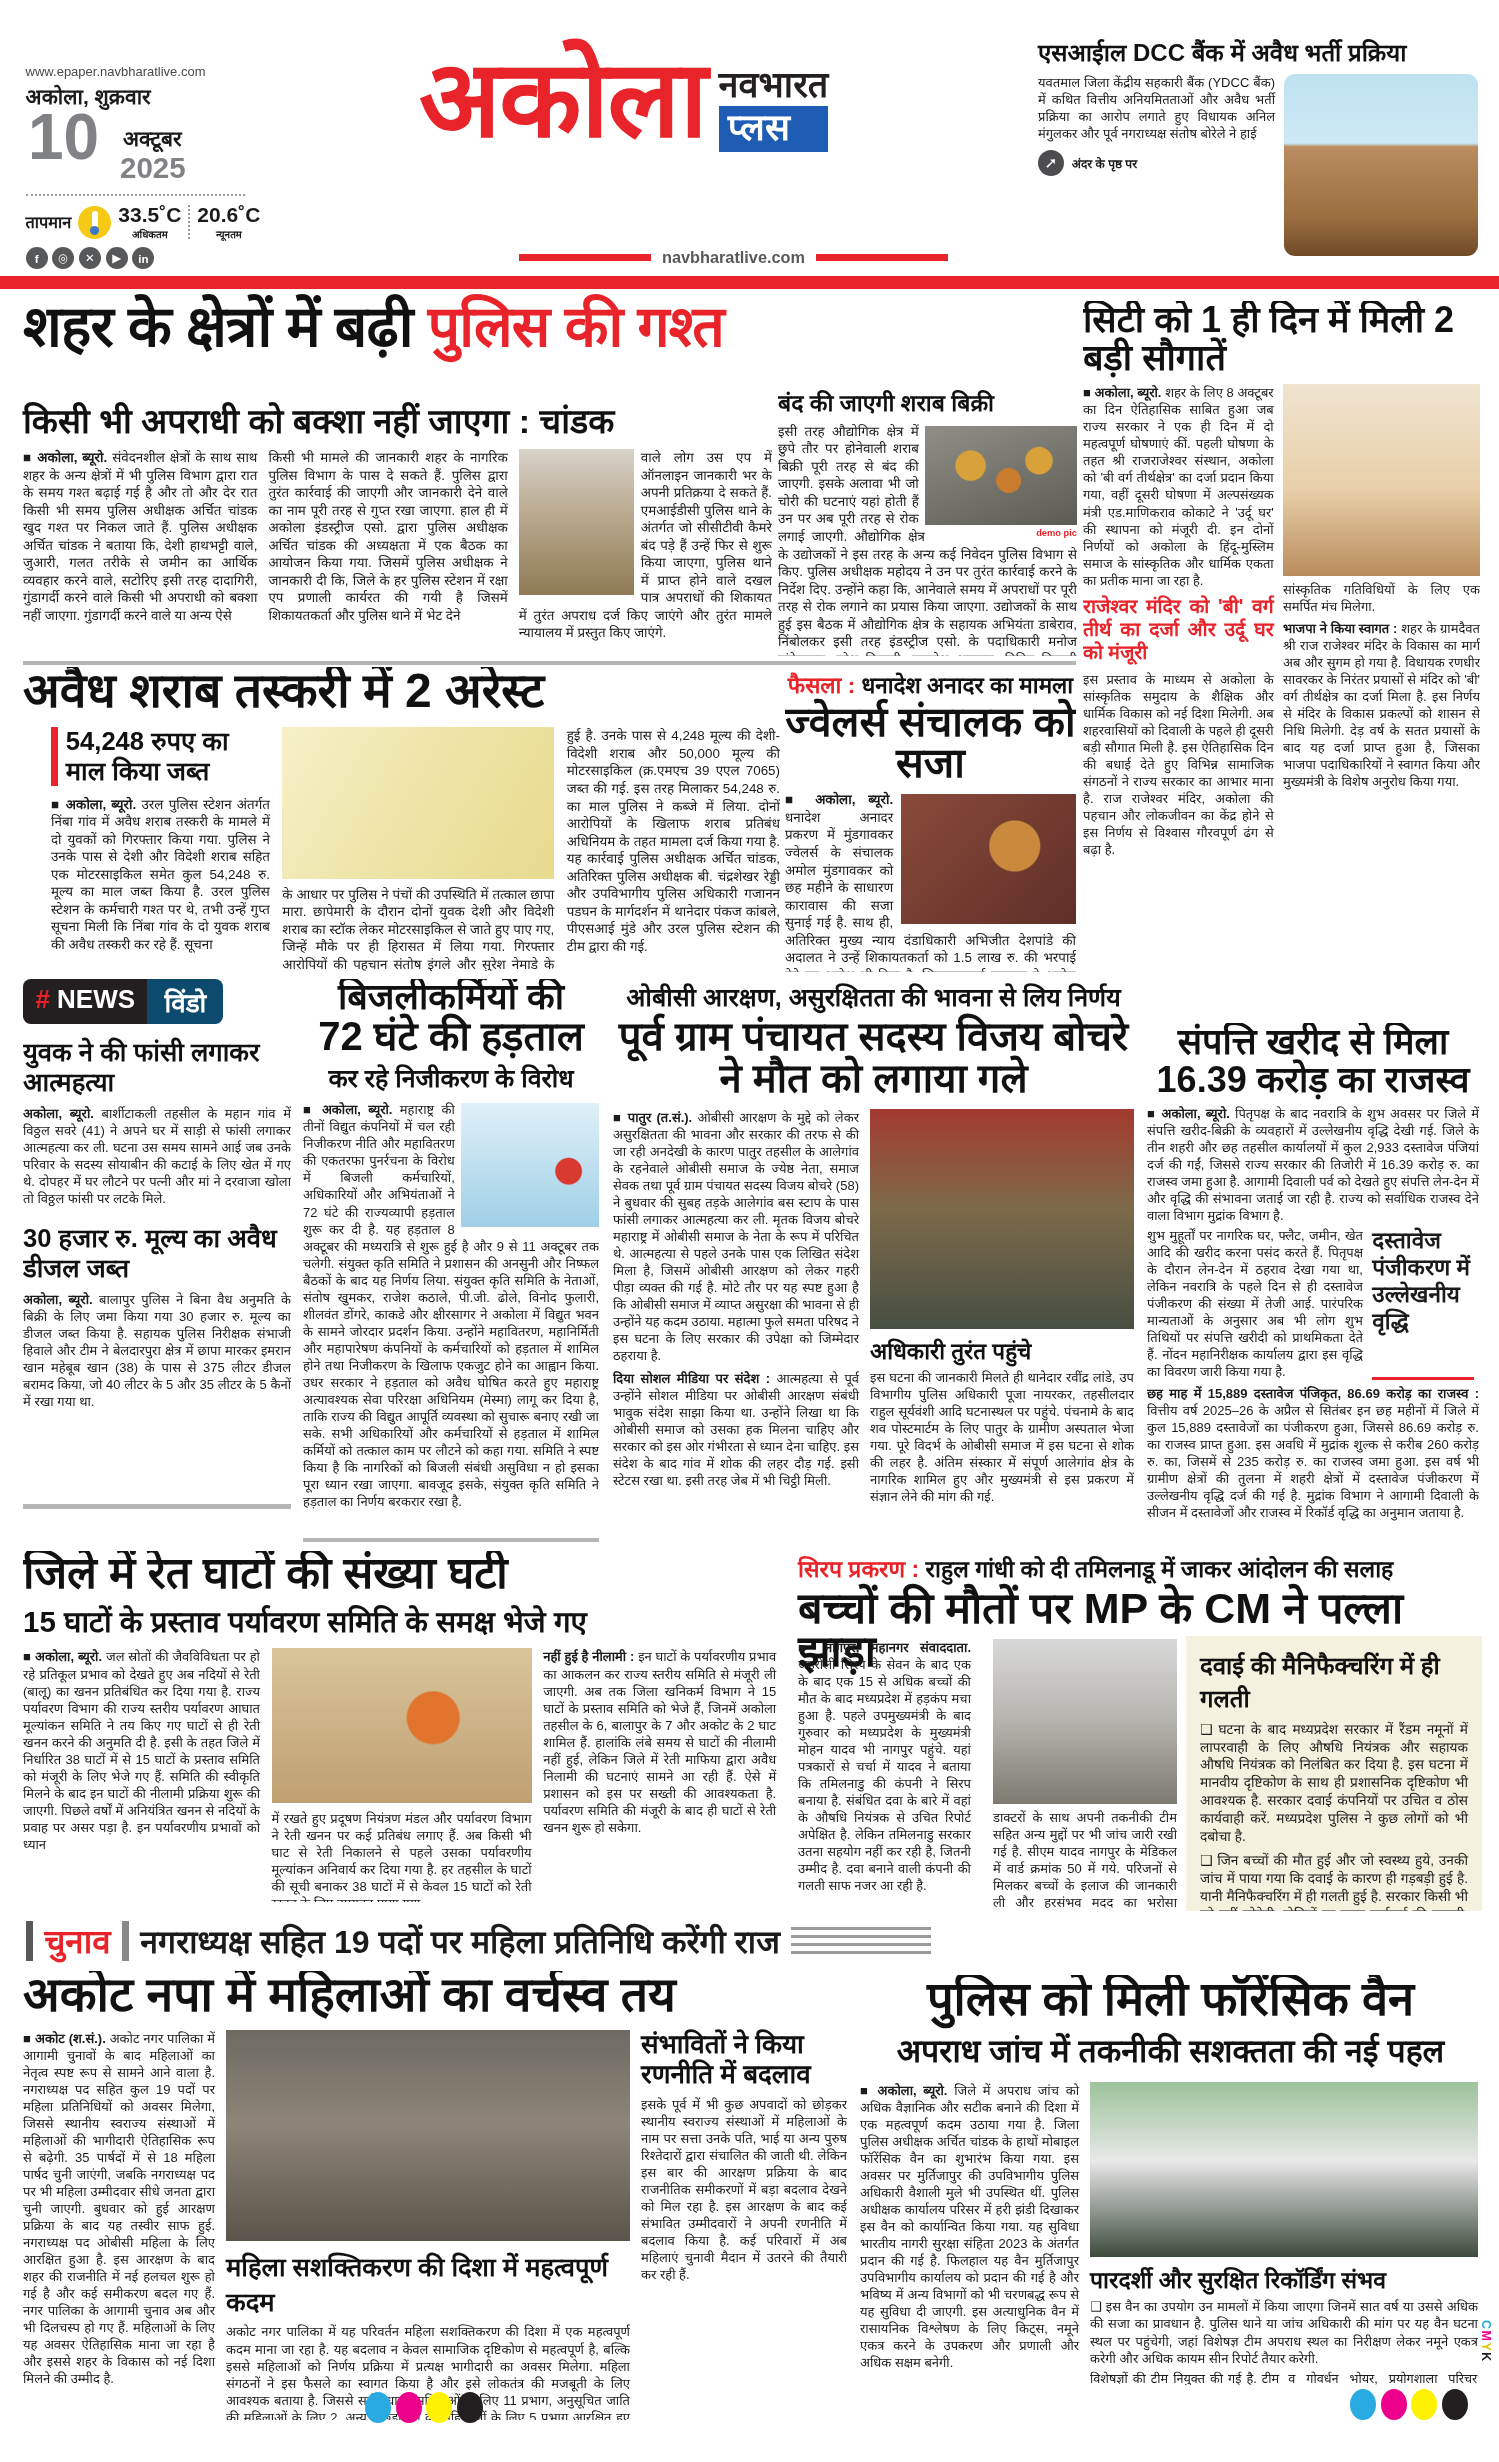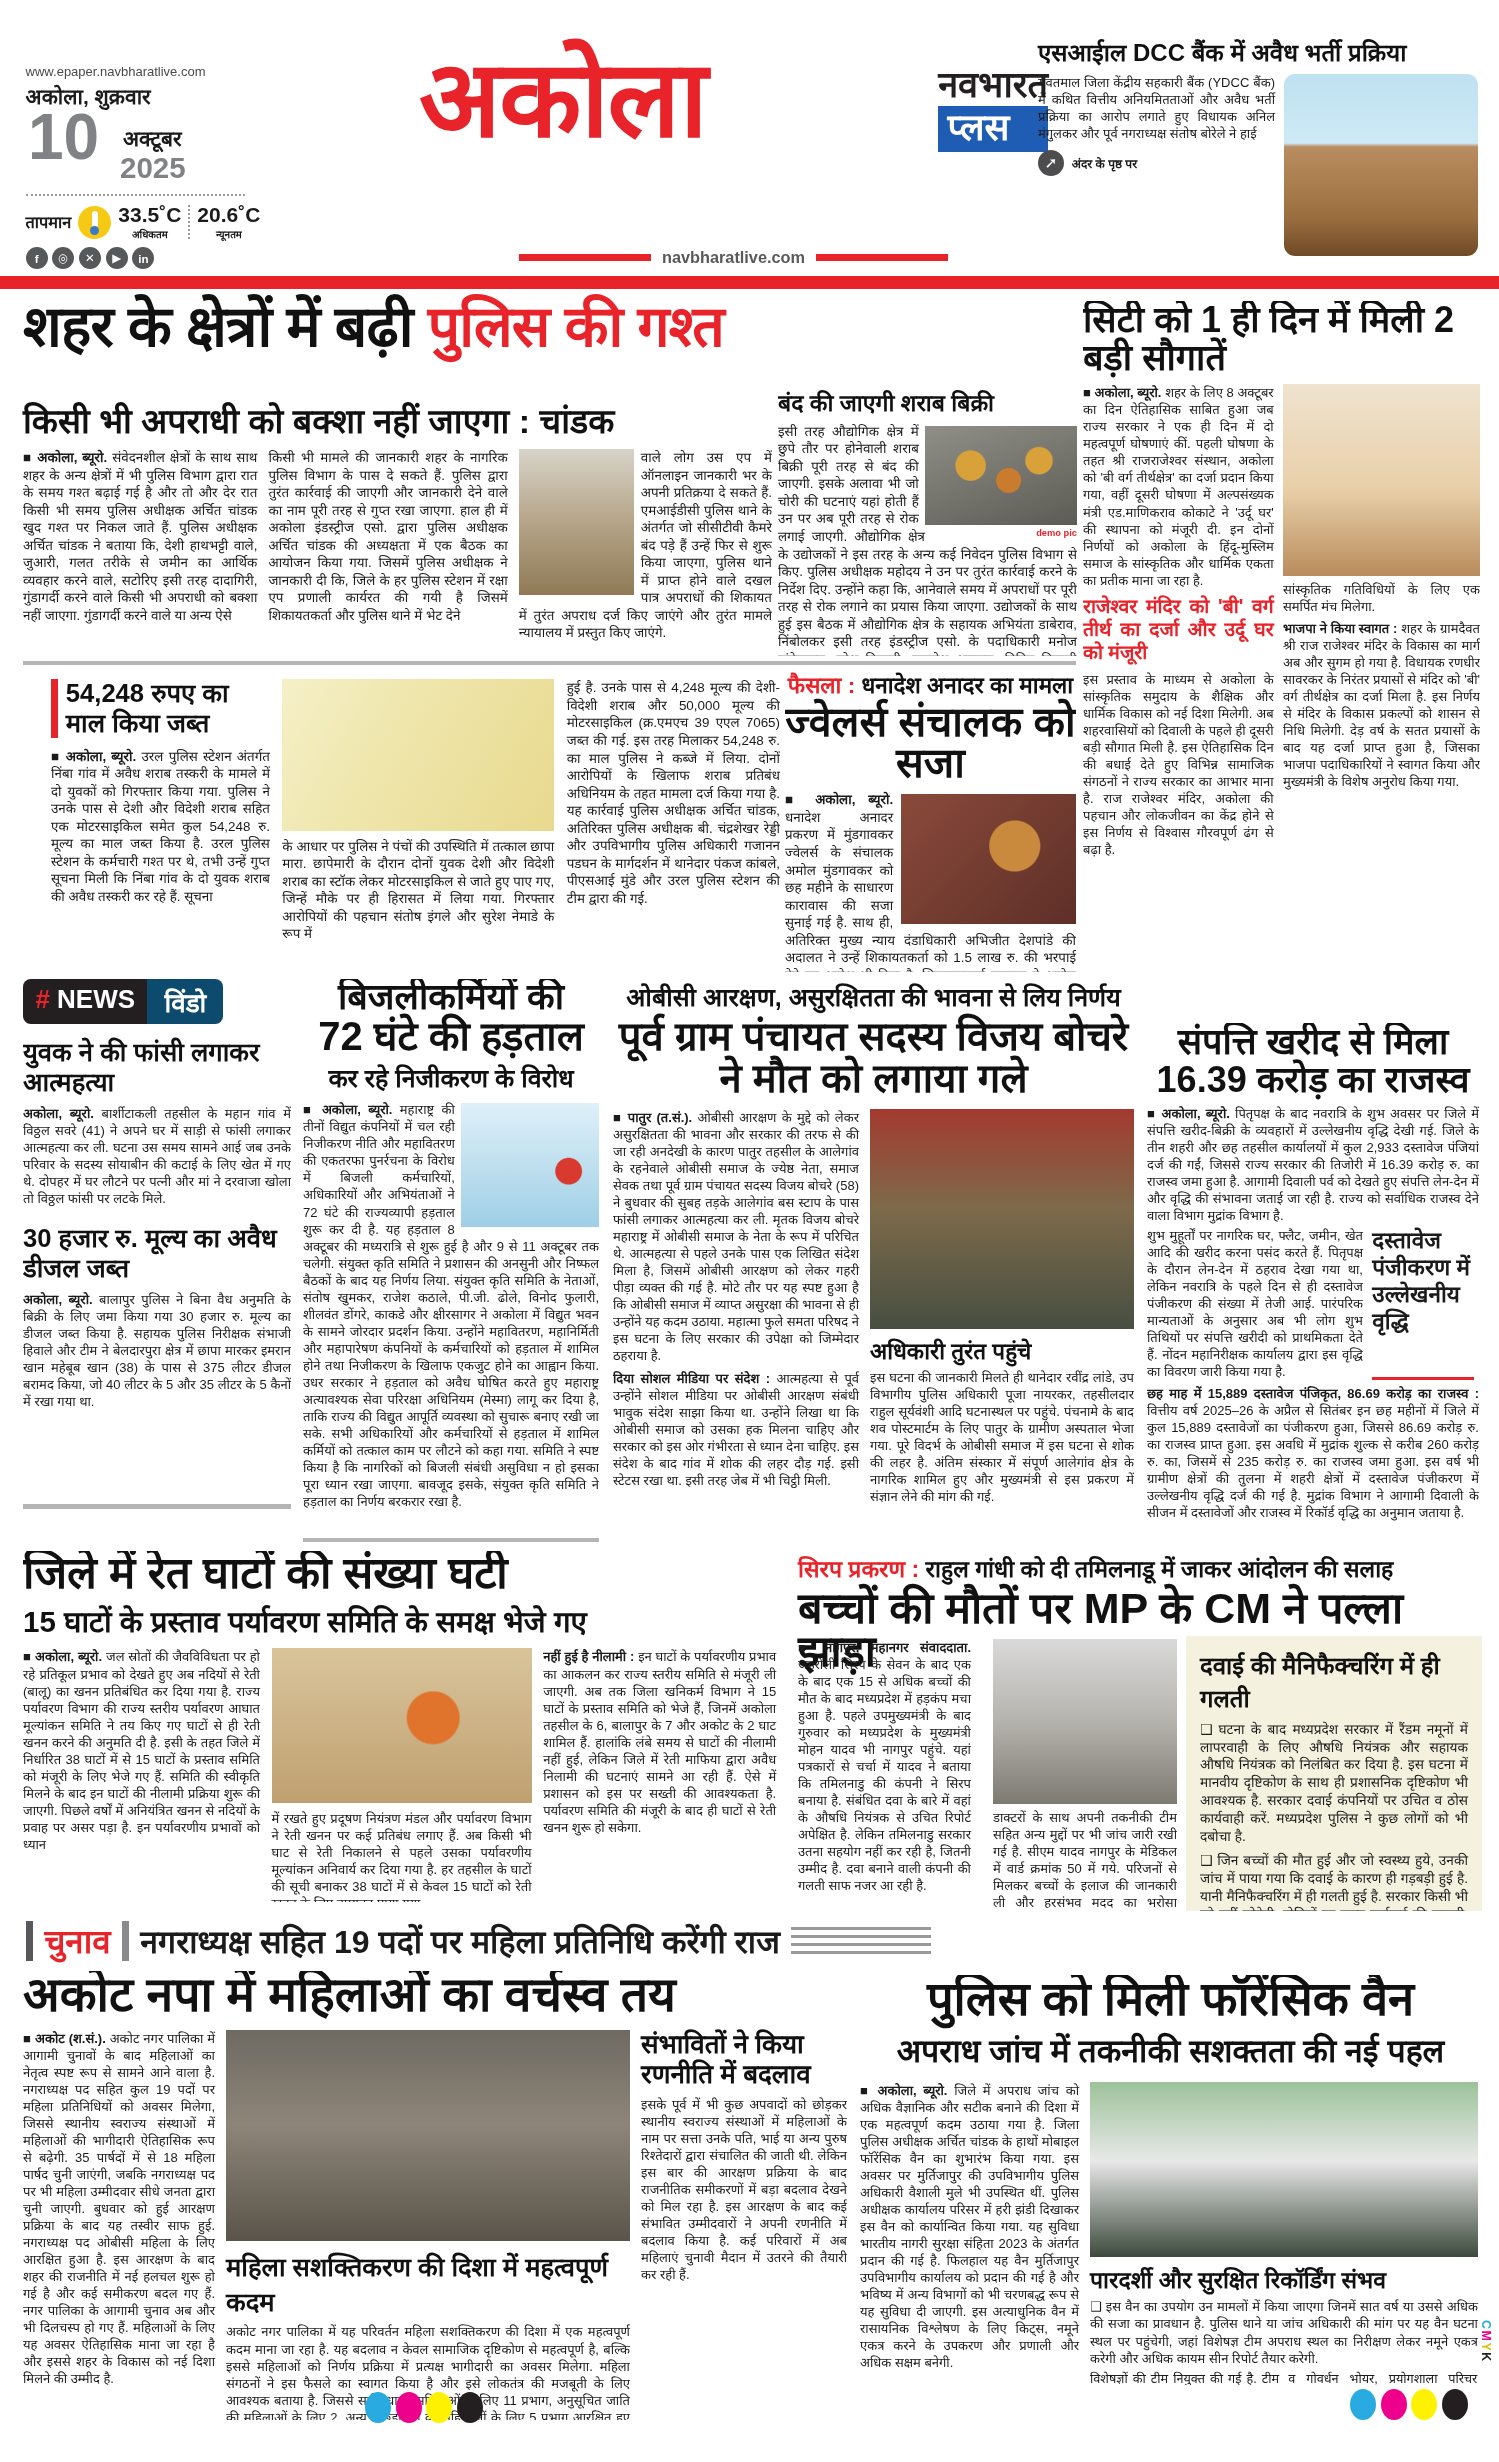--- a/index.html
+++ b/index.html
@@ -23,21 +23,21 @@
   .wlabel{font-size:16.3px;font-weight:800;}
   .therm{width:33px;height:33px;border-radius:50%;background:#f6c914;position:relative;flex:0 0 auto;}
   .therm .tube{position:absolute;left:14px;top:5.4px;width:5.4px;height:17px;background:#fff;border-radius:3.1px;}
   .therm .bulb{position:absolute;left:11.6px;top:20px;width:9.3px;height:9.3px;background:#3a78c9;border-radius:50%;}
   .temp{font-size:21px;font-weight:700;}
   .tempsub{font-size:10px;font-weight:700;text-align:center;}
   .vdot{border-left:2.3px dotted #9a9a9a;height:34px;}
   .social{display:flex;gap:4.7px;}
   .sic{width:22px;height:22px;border-radius:50%;background:#57585a;color:#fff;font-size:11.6px;font-weight:800;
        display:flex;align-items:center;justify-content:center;}
-  .mast{display:flex;justify-content:space-between;align-items:flex-start;gap:12.4px;}
+  .mast{display:flex;justify-content:flex-start;align-items:flex-start;gap:12.4px;}
   .mastcity{font-size:107px;font-weight:800;color:#e8232a;line-height:.82;letter-spacing:-1.6px;}
   .maststack{display:flex;flex-direction:column;gap:3.1px;margin-top:11px;}
   .mastbrand{font-size:36px;font-weight:800;color:#231f20;line-height:1;}
   .mastplus{font-size:37px;font-weight:800;color:#fff;background:#1f5cb4;line-height:1;padding:3.1px 9.3px 6.2px;}
   .siteline{display:flex;align-items:center;justify-content:center;gap:11px;}
   .redbarS{width:132px;height:7px;background:#e8232a;}
   .sitetxt{font-size:16.3px;font-weight:700;color:#58595b;}
   .morerow{display:flex;align-items:center;gap:7.8px;margin-top:7.8px;}
   .morecirc{width:26px;height:26px;border-radius:50%;background:#4d4d4f;color:#fff;display:flex;align-items:center;
             justify-content:center;font-size:15.5px;}
@@ -177,20 +177,21 @@
         <div class="ph ph-temple" style="width:197px;height:192px;"></div>
         <div class="bd" style="font-size:13px;margin-top:4.7px;">सांस्कृतिक गतिविधियों के लिए एक समर्पित मंच मिलेगा.</div>
         <div class="bd" style="font-size:13px;margin-top:4.7px;">
           <span class="by">भाजपा ने किया स्वागत :</span><span> शहर के ग्रामदैवत श्री राज राजेश्वर मंदिर के विकास का मार्ग अब और सुगम हो गया है. विधायक रणधीर सावरकर के निरंतर प्रयासों से मंदिर को 'बी' वर्ग तीर्थक्षेत्र का दर्जा मिला है. इस निर्णय से मंदिर के विकास प्रकल्पों को शासन से निधि मिलेगी. देड़ वर्ष के सतत प्रयासों के बाद यह दर्जा प्राप्त हुआ है, जिसका भाजपा पदाधिकारियों ने स्वागत किया और मुख्यमंत्री के विशेष अनुरोध किया गया.</span>
         </div>
       </div>
     </div>
   </div>
 
   <div class="abs" style="left:23px;top:667px;width:757px;height:304px;overflow:hidden;">
+    <div class="hl" style="font-size:48px;line-height:1.0;">अवैध शराब तस्करी में 2 अरेस्ट</div>
     <div style="display:flex;gap:12.4px;margin-top:12.4px;margin-left:28px;">
       <div style="width:233px;">
         <div class="kickbar">
             <span class="kbar"></span>
           <span class="hl" style="font-size:25.6px;line-height:1.15;">54,248 रुपए का माल किया जब्त</span>
         </div>
         <div class="bd" style="margin-top:9.3px;">
           <span class="by">■ अकोला, ब्यूरो.</span>
           <span>उरल पुलिस स्टेशन अंतर्गत निंबा गांव में अवैध शराब तस्करी के मामले में दो युवकों को गिरफ्तार किया गया. पुलिस ने उनके पास से देशी और विदेशी शराब सहित एक मोटरसाइकिल समेत कुल 54,248 रु. मूल्य का माल जब्त किया है. उरल पुलिस स्टेशन के कर्मचारी गश्त पर थे, तभी उन्हें गुप्त सूचना मिली कि निंबा गांव के दो युवक शराब की अवैध तस्करी कर रहे हैं. सूचना</span>
         </div>

